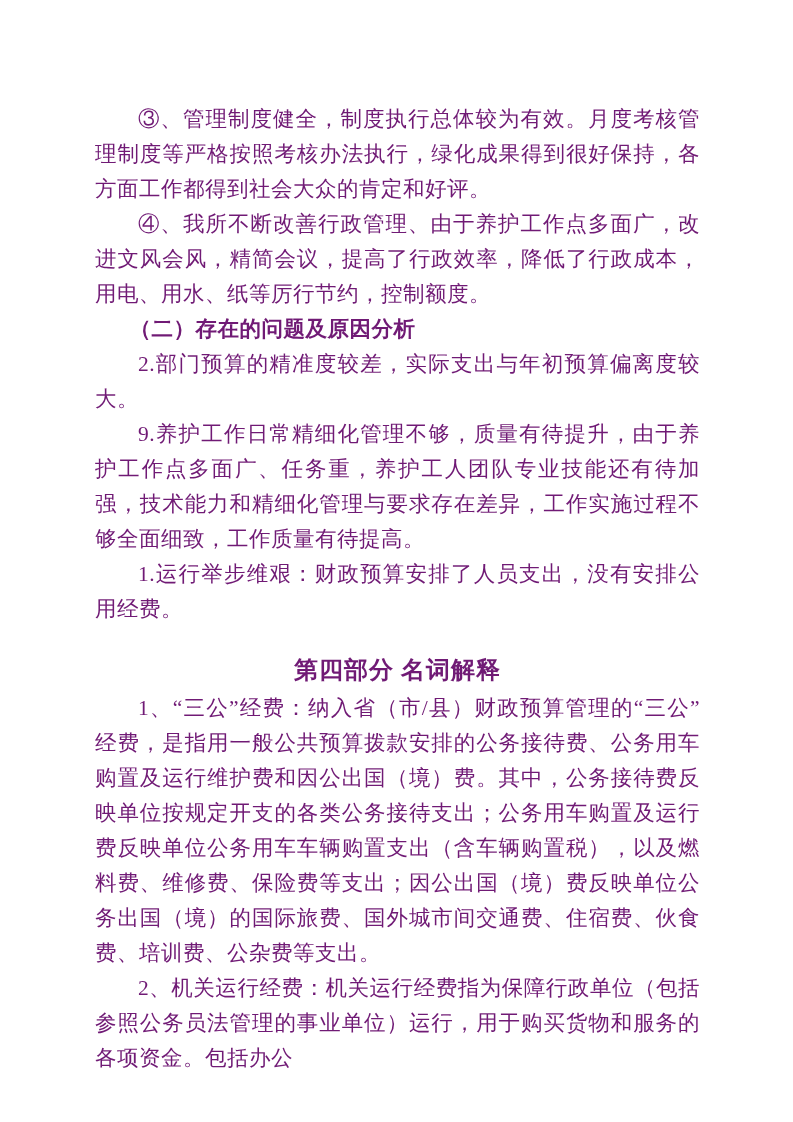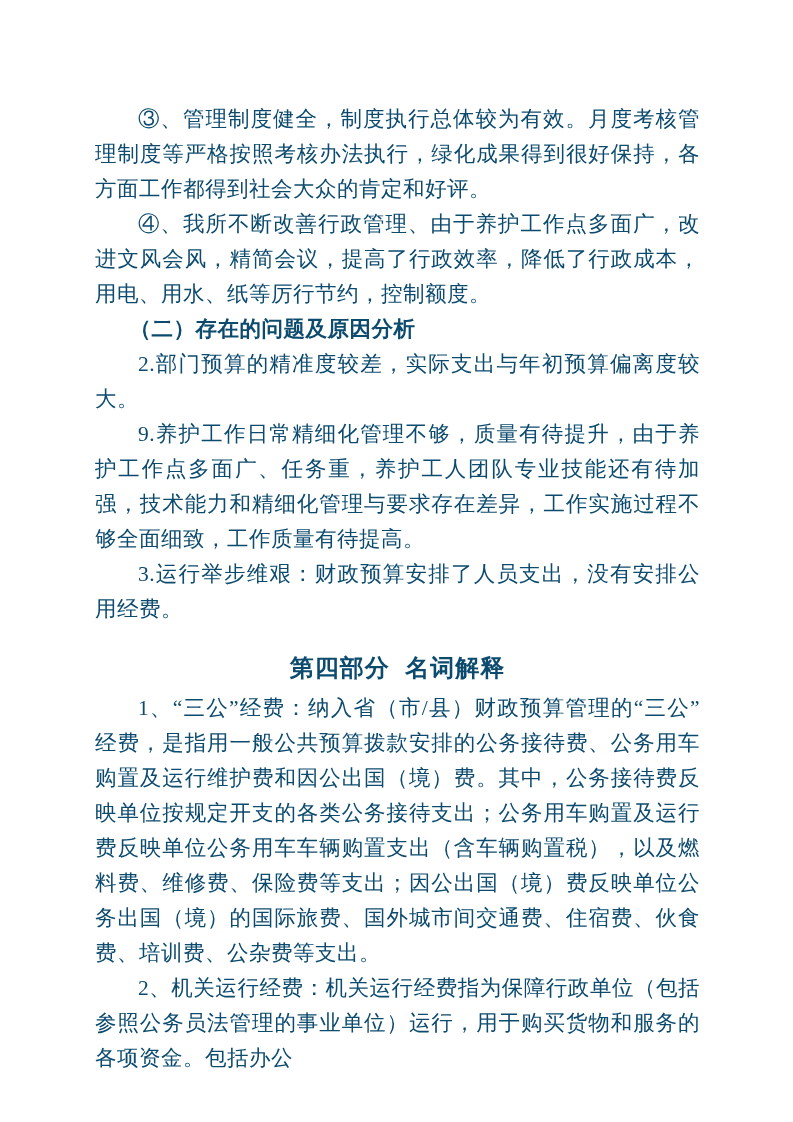--- a/index.html
+++ b/index.html
@@ -7,21 +7,21 @@
     padding: 0;
     background: #ffffff;
   }
   .page {
     position: relative;
     width: 792px;
     height: 1122px;
     background: #ffffff;
     overflow: hidden;
     font-family: "Liberation Serif", "DejaVu Serif", serif;
-    color: #0c4a6e;
+    color: #701a75;
   }
   .text-area {
     position: absolute;
     left: 95px;
     top: 102px;
     width: 605px;
   }
   p.body-para {
     margin: 0;
     font-size: 21.5px;
@@ -36,21 +36,21 @@
     margin: 0;
     font-family: Liberation Sans, sans-serif;
     font-weight: bold;
     font-size: 21.5px;
     line-height: 35px;
     text-indent: 1.6em;
     letter-spacing: 0.5px;
   }
   h2.part-heading {
     margin: 24px 0 2px 0;
-    font-family: Liberation Mono, monospace;
+    font-family: Liberation Serif, serif;
     font-weight: bold;
     font-size: 24px;
     line-height: 38px;
     text-align: center;
     letter-spacing: 1px;
   }
 </style>
 </head>
 <body>
 
@@ -60,21 +60,21 @@
     <p class="body-para">③、管理制度健全，制度执行总体较为有效。月度考核管理制度等严格按照考核办法执行，绿化成果得到很好保持，各方面工作都得到社会大众的肯定和好评。</p>
 
     <p class="body-para">④、我所不断改善行政管理、由于养护工作点多面广，改进文风会风，精简会议，提高了行政效率，降低了行政成本，用电、用水、纸等厉行节约，控制额度。</p>
 
     <h3 class="section-heading">（二）存在的问题及原因分析</h3>
 
     <p class="body-para">2.部门预算的精准度较差，实际支出与年初预算偏离度较大。</p>
 
     <p class="body-para">9.养护工作日常精细化管理不够，质量有待提升，由于养护工作点多面广、任务重，养护工人团队专业技能还有待加强，技术能力和精细化管理与要求存在差异，工作实施过程不够全面细致，工作质量有待提高。</p>
 
-    <p class="body-para">3.运行举步维艰：财政预算安排了人员支出，没有安排公用经费。</p>
+    <p class="body-para">1.运行举步维艰：财政预算安排了人员支出，没有安排公用经费。</p>
 
 
     <h2 class="part-heading">第四部分 名词解释</h2>
 
     <p class="body-para">1、“三公”经费：纳入省（市/县）财政预算管理的“三公”经费，是指用一般公共预算拨款安排的公务接待费、公务用车购置及运行维护费和因公出国（境）费。其中，公务接待费反映单位按规定开支的各类公务接待支出；公务用车购置及运行费反映单位公务用车车辆购置支出（含车辆购置税），以及燃料费、维修费、保险费等支出；因公出国（境）费反映单位公务出国（境）的国际旅费、国外城市间交通费、住宿费、伙食费、培训费、公杂费等支出。</p>
 
     <p class="body-para">2、机关运行经费：机关运行经费指为保障行政单位（包括参照公务员法管理的事业单位）运行，用于购买货物和服务的各项资金。包括办公</p>
 
   </div>
 </div>

